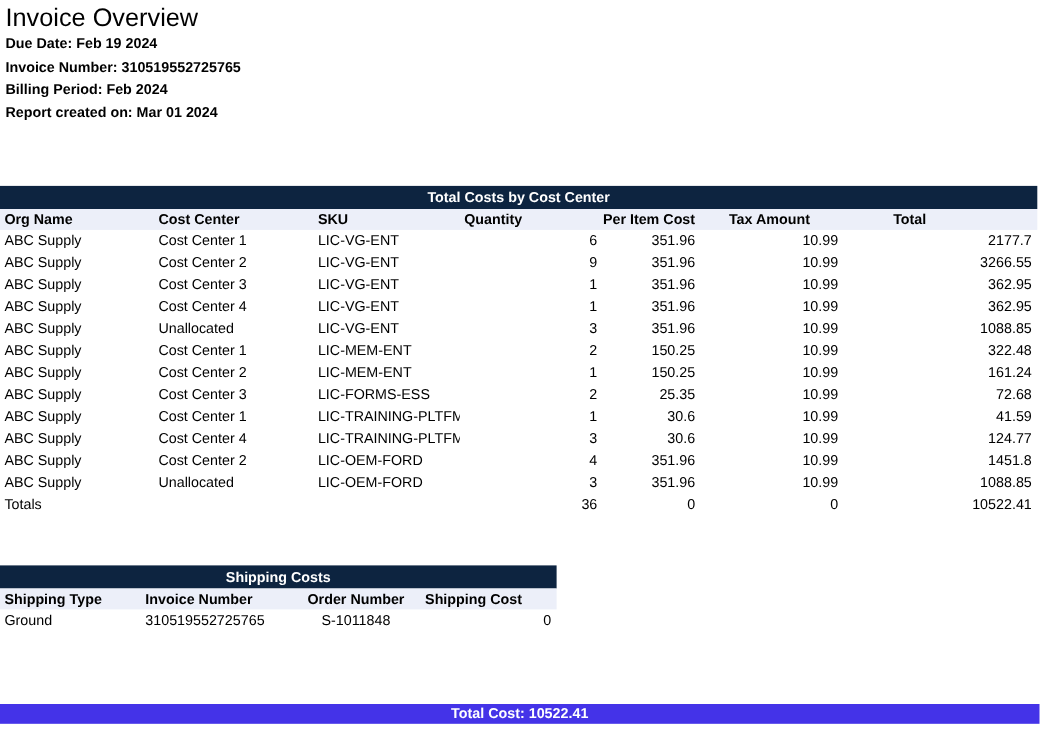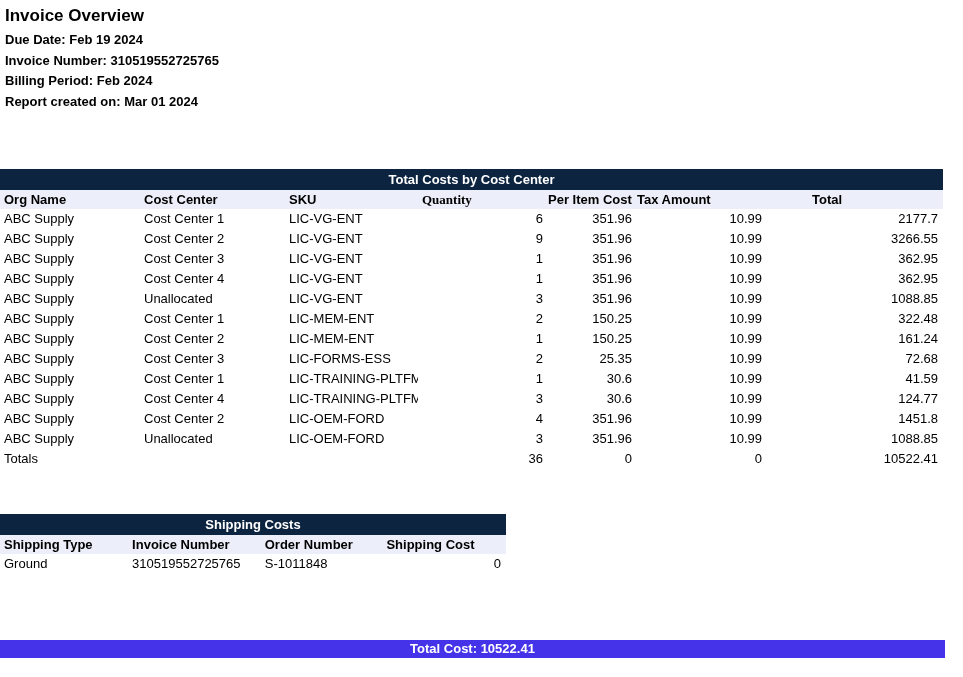--- a/index.html
+++ b/index.html
@@ -9,21 +9,21 @@
   .page {
     position: relative;
     width: 963px;
     height: 677px;
     background: #ffffff;
     overflow: hidden;
   }
 
   
   .doc-header { position: absolute; left: 5px; top: 6px; }
-  .doc-title { font-size: 17px; font-weight: bold; line-height: 20px; margin-bottom: 4px; }
+  .doc-title { font-size: 23px; font-weight: normal; line-height: 20px; margin-bottom: 4px; }
   .info-line { font-size: 13px; line-height: 20.5px; font-weight: bold; }
 
   
   .tbl { position: absolute; left: 0; font-size: 13px; }
   .tbl-title {
     background: #0d2440;
     color: #ffffff;
     font-weight: bold;
     text-align: center;
     height: 21px;
@@ -45,29 +45,29 @@
   .cost .c1 { width: 140px; }
   .cost .c2 { width: 145px; }
   .cost .c3 { width: 133px; }
   .cost .c4 { width: 130px; }
   .cost .c5 { width: 89px;  }
   .cost .c6 { width: 130px; }
   .cost .c7 { width: 176px; }
   .cost .trow .c4, .cost .trow .c5, .cost .trow .c6, .cost .trow .c7 {
     text-align: right; padding-right: 5px; padding-left: 0;
   }
-  .cost .thead .c5, .cost .thead .c6 { text-align: left; padding-right: 5px; padding-left: 0; }
-  .cost .thead .c4 { text-align: left; font-family: Liberation Serif, serif; }
+  .cost .thead .c5, .cost .thead .c6 { text-align: center; padding-right: 5px; padding-left: 0; }
+  .cost .thead .c4 { text-align: left; }
   .cost .thead .c7 { text-align: left; padding-left: 45px; }
 
   
   .ship { top: 514px; width: 506px; }
   .ship .c1 { width: 140px; }
   .ship .c2 { width: 145px; }
-  .ship .c3 { width: 133px; }
+  .ship .c3 { width: 133px; text-align: center; }
   .ship .c4 { width: 135px; }
   .ship .trow .c4 { text-align: right; padding-right: 5px; padding-left: 0; }
   .ship .thead .c4 { text-align: left; }
 
   
   .total-bar {
     position: absolute;
     left: 0;
     top: 640px;
     width: 945px;

